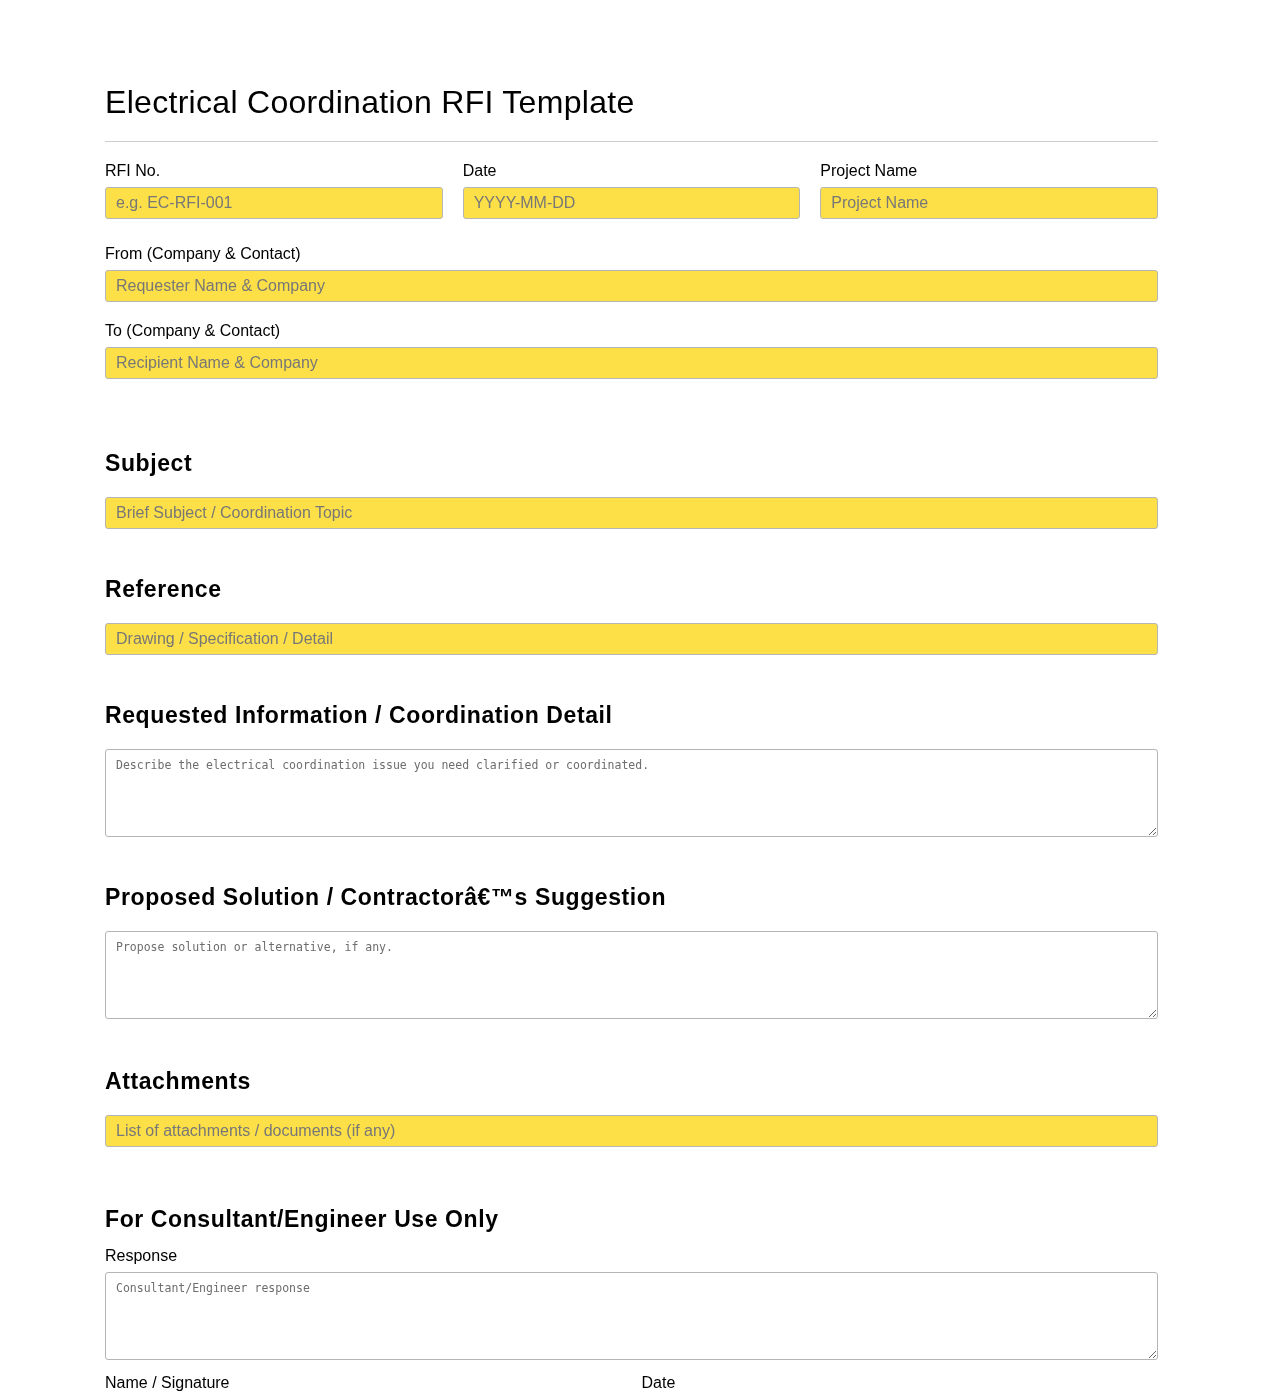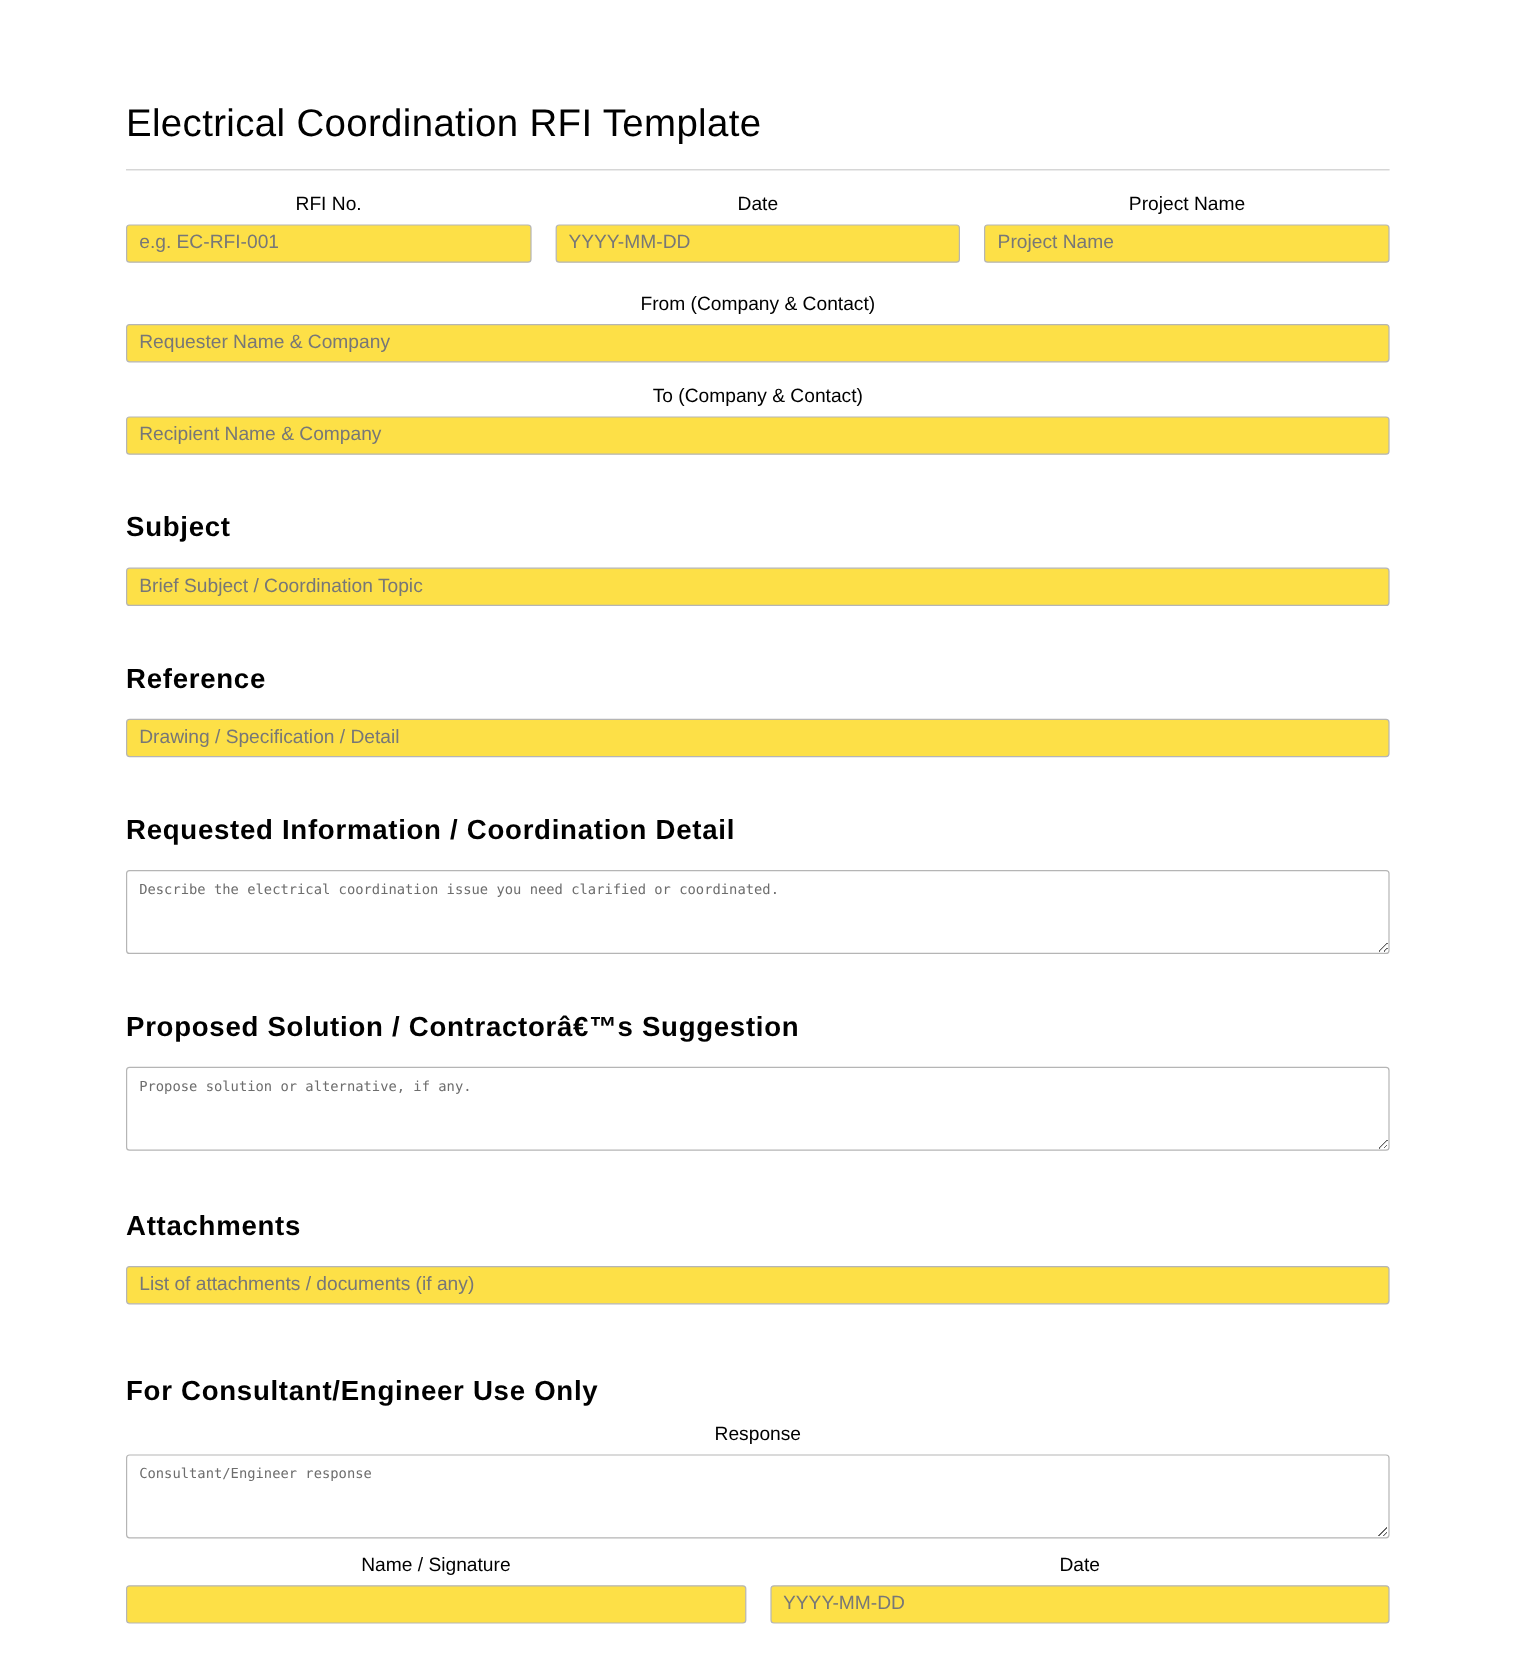--- a/index.html
+++ b/index.html
@@ -31,40 +31,39 @@
     .row {
       display: flex;
       gap: 20px;
     }
     .field { flex: 1; min-width: 0; }
     label {
       display: block;
       font-size: 16px;
       line-height: 18px;
       margin-bottom: 7px;
-      text-align: center;
     }
     input.txt {
       box-sizing: border-box;
       width: 100%;
       height: 32px;
       border: 1px solid #b5b5b5;
       border-radius: 3px;
       padding: 0 10px;
       font-family: "Liberation Sans", sans-serif;
       font-size: 16px;
       color: #222;
       background: #fde047;
       outline: none;
     }
     input.txt::placeholder { color: #777777; opacity: 1; }
     textarea.ta {
       box-sizing: border-box;
       width: 100%;
-      height: 70px;
+      height: 88px;
       border: 1px solid #b5b5b5;
       border-radius: 3px;
       padding: 8px 10px;
       font-family: "DejaVu Sans Mono", "Liberation Mono", monospace;
       font-size: 11.5px;
       line-height: 14px;
       color: #222;
       background: #fff;
       resize: vertical;
       outline: none;
@@ -73,21 +72,21 @@
     textarea.ta::placeholder { color: #6d6d6d; opacity: 1; }
     h2 {
       font-size: 23px;
       font-weight: bold;
       margin: 0;
       line-height: 28px;
       letter-spacing: 0.6px;
     }
     .r1 { margin-top: 20px; }
     .r2 { margin-top: 26px; flex-direction: column; }
-    .sec-subject { margin-top: 46px; }
+    .sec-subject { margin-top: 70px; }
     .sec-subject h2, .sec-ref h2, .sec-req h2, .sec-prop h2, .sec-att h2, .sec-cons h2 { margin-bottom: 20px; }
     .sec-ref { margin-top: 46px; }
     .sec-req { margin-top: 46px; }
     .sec-prop { margin-top: 46px; }
     .sec-att { margin-top: 48px; }
     .sec-cons { margin-top: 58px; }
     .sec-cons h2 { margin-bottom: 14px; }
     .cons-row { margin-top: 14px; }
   </style>
 </head>

